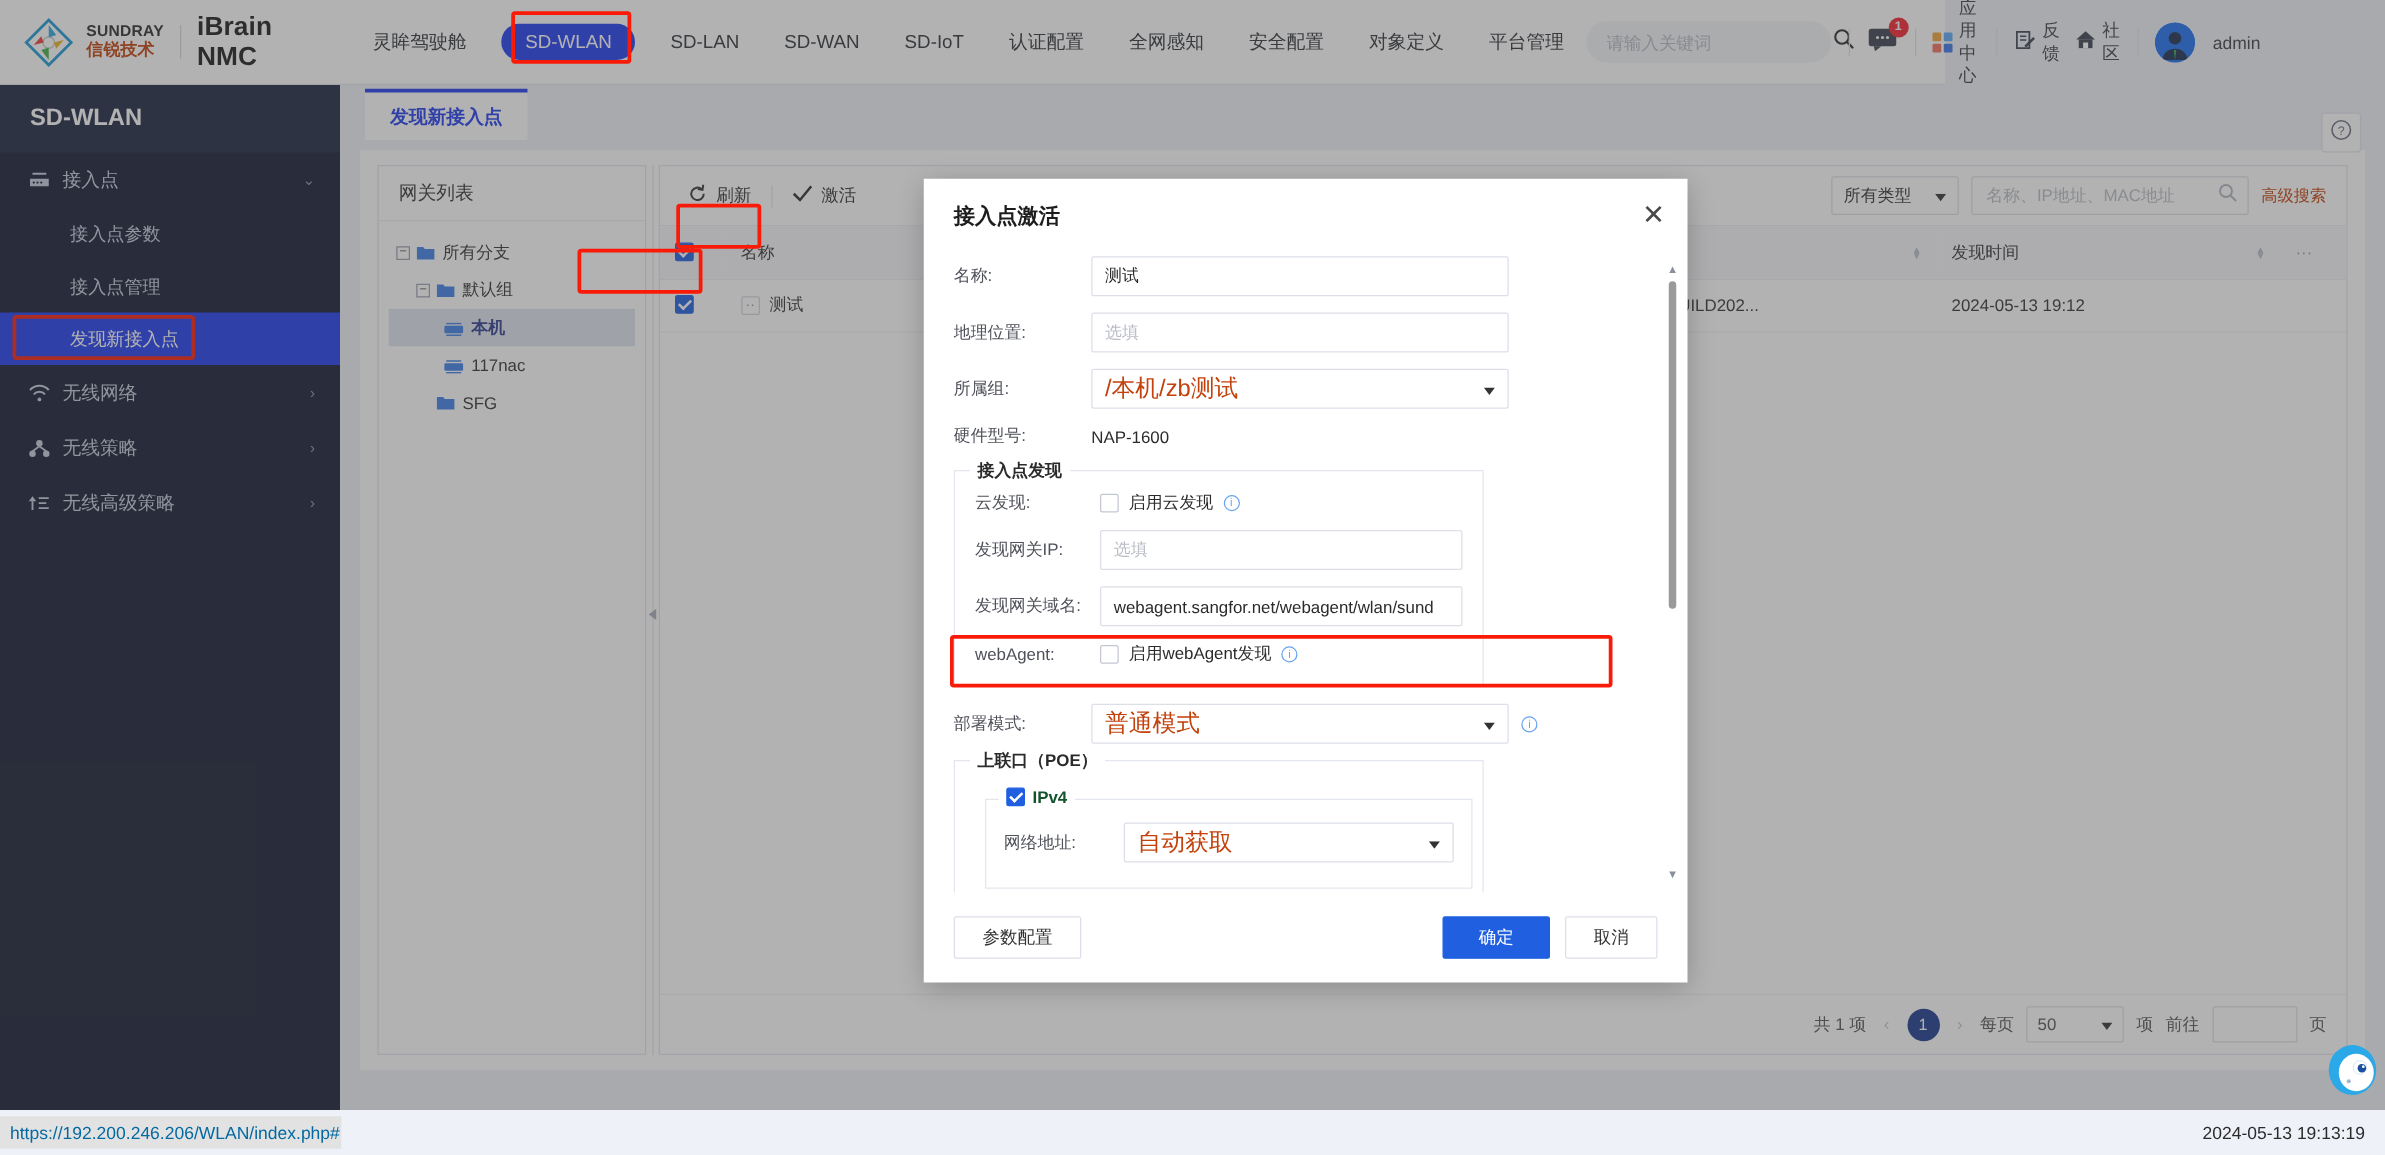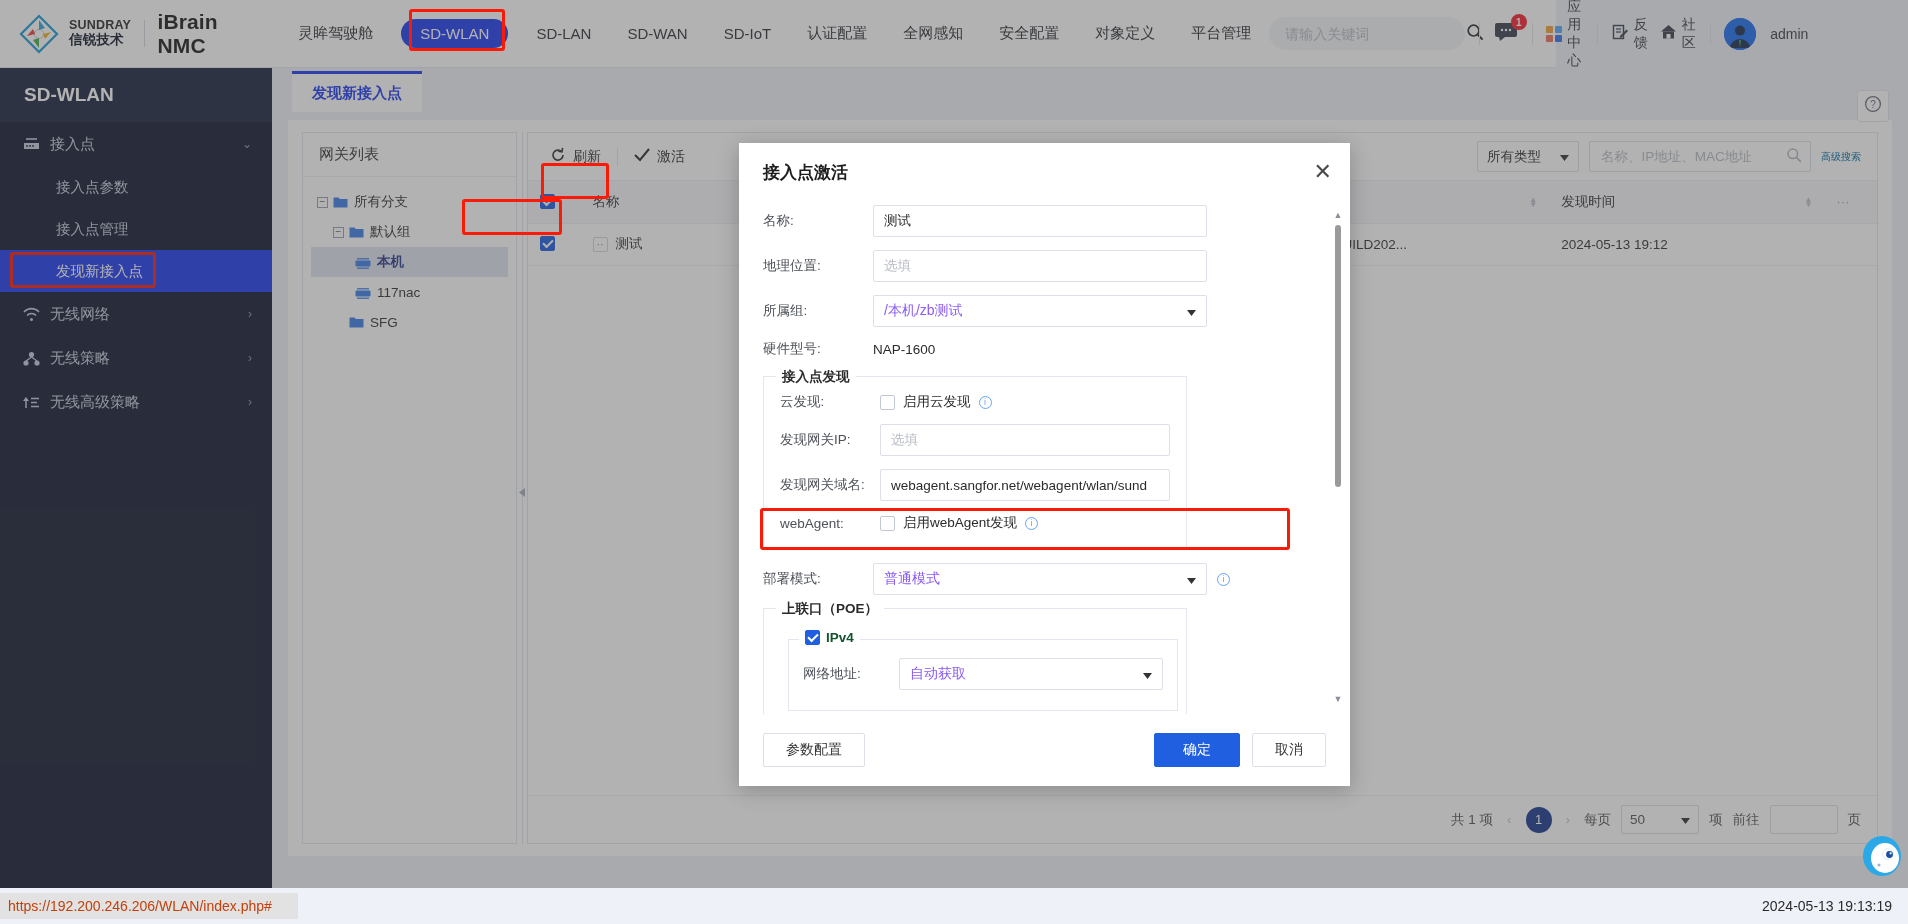--- a/index.html
+++ b/index.html
@@ -16,21 +16,21 @@
     position: absolute; left: 0; top: 0; width: 1556px; height: 68px;
     background: #ffffff; display: flex; align-items: center;
     border-bottom: 1px solid #e6e9f0;
     z-index: 5;
   }
   .brand { display: flex; align-items: center; padding-left: 18px; }
   .logo-mark { width: 42px; height: 42px; position: relative; }
   .logo-mark svg { display: block; }
   .brand-cn { margin-left: 9px; line-height: 1.08; }
   .brand-cn .l1 { font-size: 12.5px; font-weight: bold; color: #2b2b2b; letter-spacing: .2px;}
-  .brand-cn .l2 { font-size: 13.5px; font-weight: bold; color: #0f172a; letter-spacing: .2px; font-family: Liberation Serif, serif;}
+  .brand-cn .l2 { font-size: 13.5px; font-weight: bold; color: #c2410c; letter-spacing: .2px; font-family: Liberation Serif, serif;}
   .brand-div { width: 1px; height: 27px; background: #d5d8e0; margin: 0 13px; }
   .brand-title { font-size: 21px; color: #1b1b1b; font-weight: 600; letter-spacing: .1px;}
 
   .topnav { display: flex; align-items: center; margin-left: 62px; height: 68px; }
   .topnav .nav-item {
     font-size: 15px; color: #2f3238; padding: 0 18px; cursor: pointer;
     height: 68px; display: flex; align-items: center; white-space: nowrap;
   }
   .topnav .nav-item.active-wrap { position: relative; padding: 0 10px; }
   .pill {
@@ -136,21 +136,21 @@
     width: 102px; height: 31px; border: 1px solid #dcdfe8; border-radius: 2px;
     display: flex; align-items: center; justify-content: space-between;
     padding: 0 9px; font-size: 13.5px; color: #333; background: #fff; cursor: pointer;
   }
   .search-inline {
     width: 222px; height: 31px; border: 1px solid #dcdfe8; border-radius: 2px;
     display: flex; align-items: center; padding: 0 8px 0 11px; background: #fff;
   }
   .search-inline input { border: 0; outline: none; flex: 1; font-size: 13.5px; font-family: inherit; color: #333; background: transparent; }
   .search-inline input::placeholder { color: #b9bcc6; }
-  .adv { font-size: 10px; color: #0369a1; cursor: pointer; padding-right: 6px; white-space: nowrap; }
+  .adv { font-size: 13px; color: #c2410c; cursor: pointer; padding-right: 6px; white-space: nowrap; }
 
   table.grid { width: 100%; border-collapse: collapse; table-layout: fixed; }
   table.grid th {
     height: 42px; background: #f6f7fa; border-bottom: 1px solid #eceef4;
     font-size: 13.5px; color: #333; font-weight: normal; text-align: left; padding: 0 12px;
   }
   table.grid td {
     height: 42px; border-bottom: 1px solid #f0f1f6; font-size: 13.5px; color: #333; padding: 0 12px;
   }
   .th-in { display: flex; align-items: center; gap: 6px; }
@@ -191,21 +191,21 @@
   .frow { display: flex; align-items: center; margin-bottom: 13px; }
   .flabel { width: 110px; font-size: 13.5px; color: #4e5159; flex: none; }
   .finput {
     width: 334px; height: 32px; border: 1px solid #dcdfe8; border-radius: 2px;
     display: flex; align-items: center; padding: 0 10px; font-size: 13.5px; color: #2b2b2b; background: #fff;
   }
   .finput.ph { color: #b9bcc6; }
   .fselect {
     width: 334px; height: 32px; border: 1px solid #dcdfe8; border-radius: 2px;
     display: flex; align-items: center; justify-content: space-between;
-    padding: 0 10px; font-size: 14px; color: #8b5cf6; background: #fff; cursor: pointer;
+    padding: 0 10px; font-size: 19px; color: #c2410c; background: #fff; cursor: pointer;
   }
   .ftext { font-size: 13.5px; color: #2b2b2b; }
   .fieldset {
     border: 1px solid #e3e6ee; margin: 4px 0 14px 0; padding: 16px 16px 10px 16px;
     position: relative; width: 424px;
   }
   .fieldset > .legend {
     position: absolute; top: -9px; left: 12px; background: #fff; padding: 0 6px;
     font-size: 13.5px; font-weight: bold; color: #2b2b2b;
   }
@@ -218,21 +218,21 @@
   }
   .inner-fs { border: 1px solid #e3e6ee; margin: 12px 0 4px 8px; padding: 18px 14px 16px 14px; position: relative; width: 390px; }
   .inner-fs > .legend2 { position: absolute; top: -10px; left: 10px; background: #fff; padding: 0 6px; display: flex; align-items: center; gap: 6px; font-size: 13.5px; font-weight: bold; color: #14532d; }
   .modal-foot { height: 72px; display: flex; align-items: center; padding: 0 24px; gap: 12px; }
   .btn { height: 34px; padding: 0 22px; border: 1px solid #dcdfe8; background: #fff; font-size: 14px; color: #333; border-radius: 2px; cursor: pointer; display: flex; align-items: center; justify-content: center; font-family: inherit; }
   .btn.primary { background: #1f5fe0; border-color: #1f5fe0; color: #fff; min-width: 86px; }
   .foot-right { margin-left: auto; display: flex; gap: 12px; }
 
   
   .statusbar { position: absolute; left: 0; bottom: 0; width: 1908px; height: 36px; background: #eef1f8; z-index: 40; display: flex; align-items: center; }
-  .url-chip { background: #e2e2e2; color: #c2410c; font-size: 14px; padding: 5px 26px 5px 8px; }
+  .url-chip { background: #e2e2e2; color: #0369a1; font-size: 14px; padding: 5px 1px 5px 8px; }
   .clock { margin-left: auto; padding-right: 16px; font-size: 14px; color: #2b2b2b; }
   .mascot { position: absolute; right: 2px; bottom: 44px; width: 44px; height: 46px; z-index: 41; }
 </style>
 </head>
 <body>
 
 <div id="app">
 
   <div class="topbar">
     <div class="brand">

